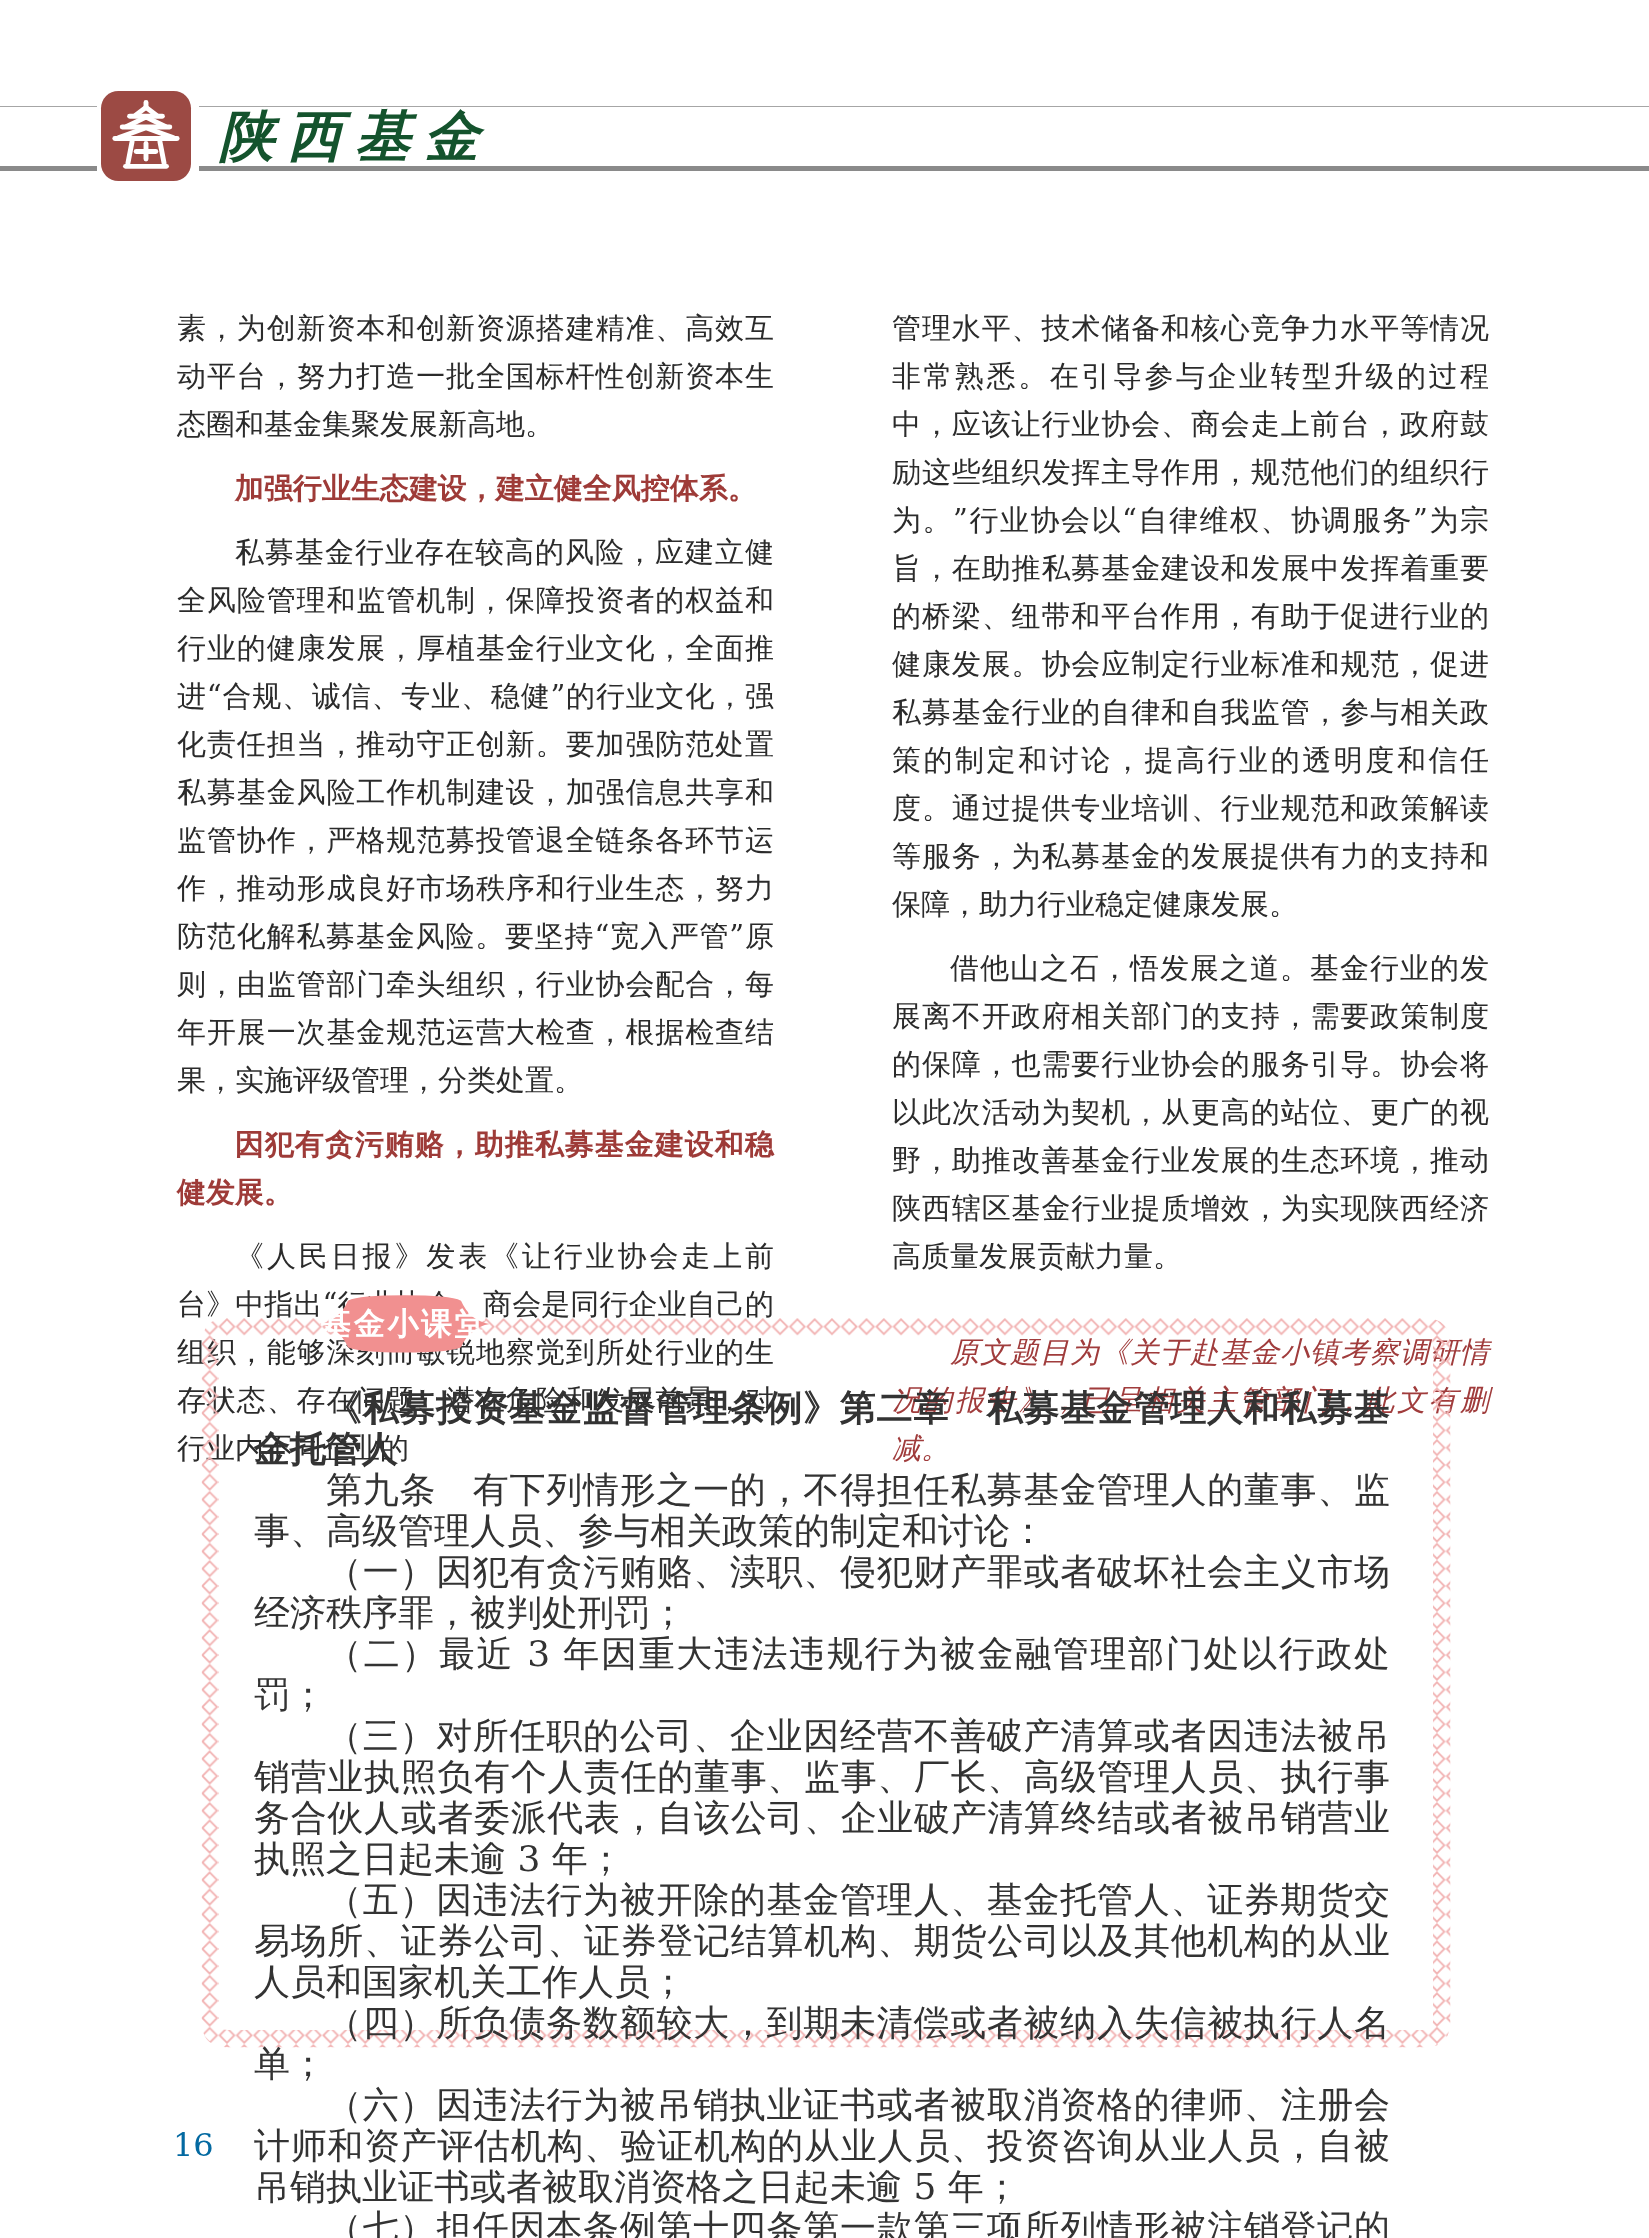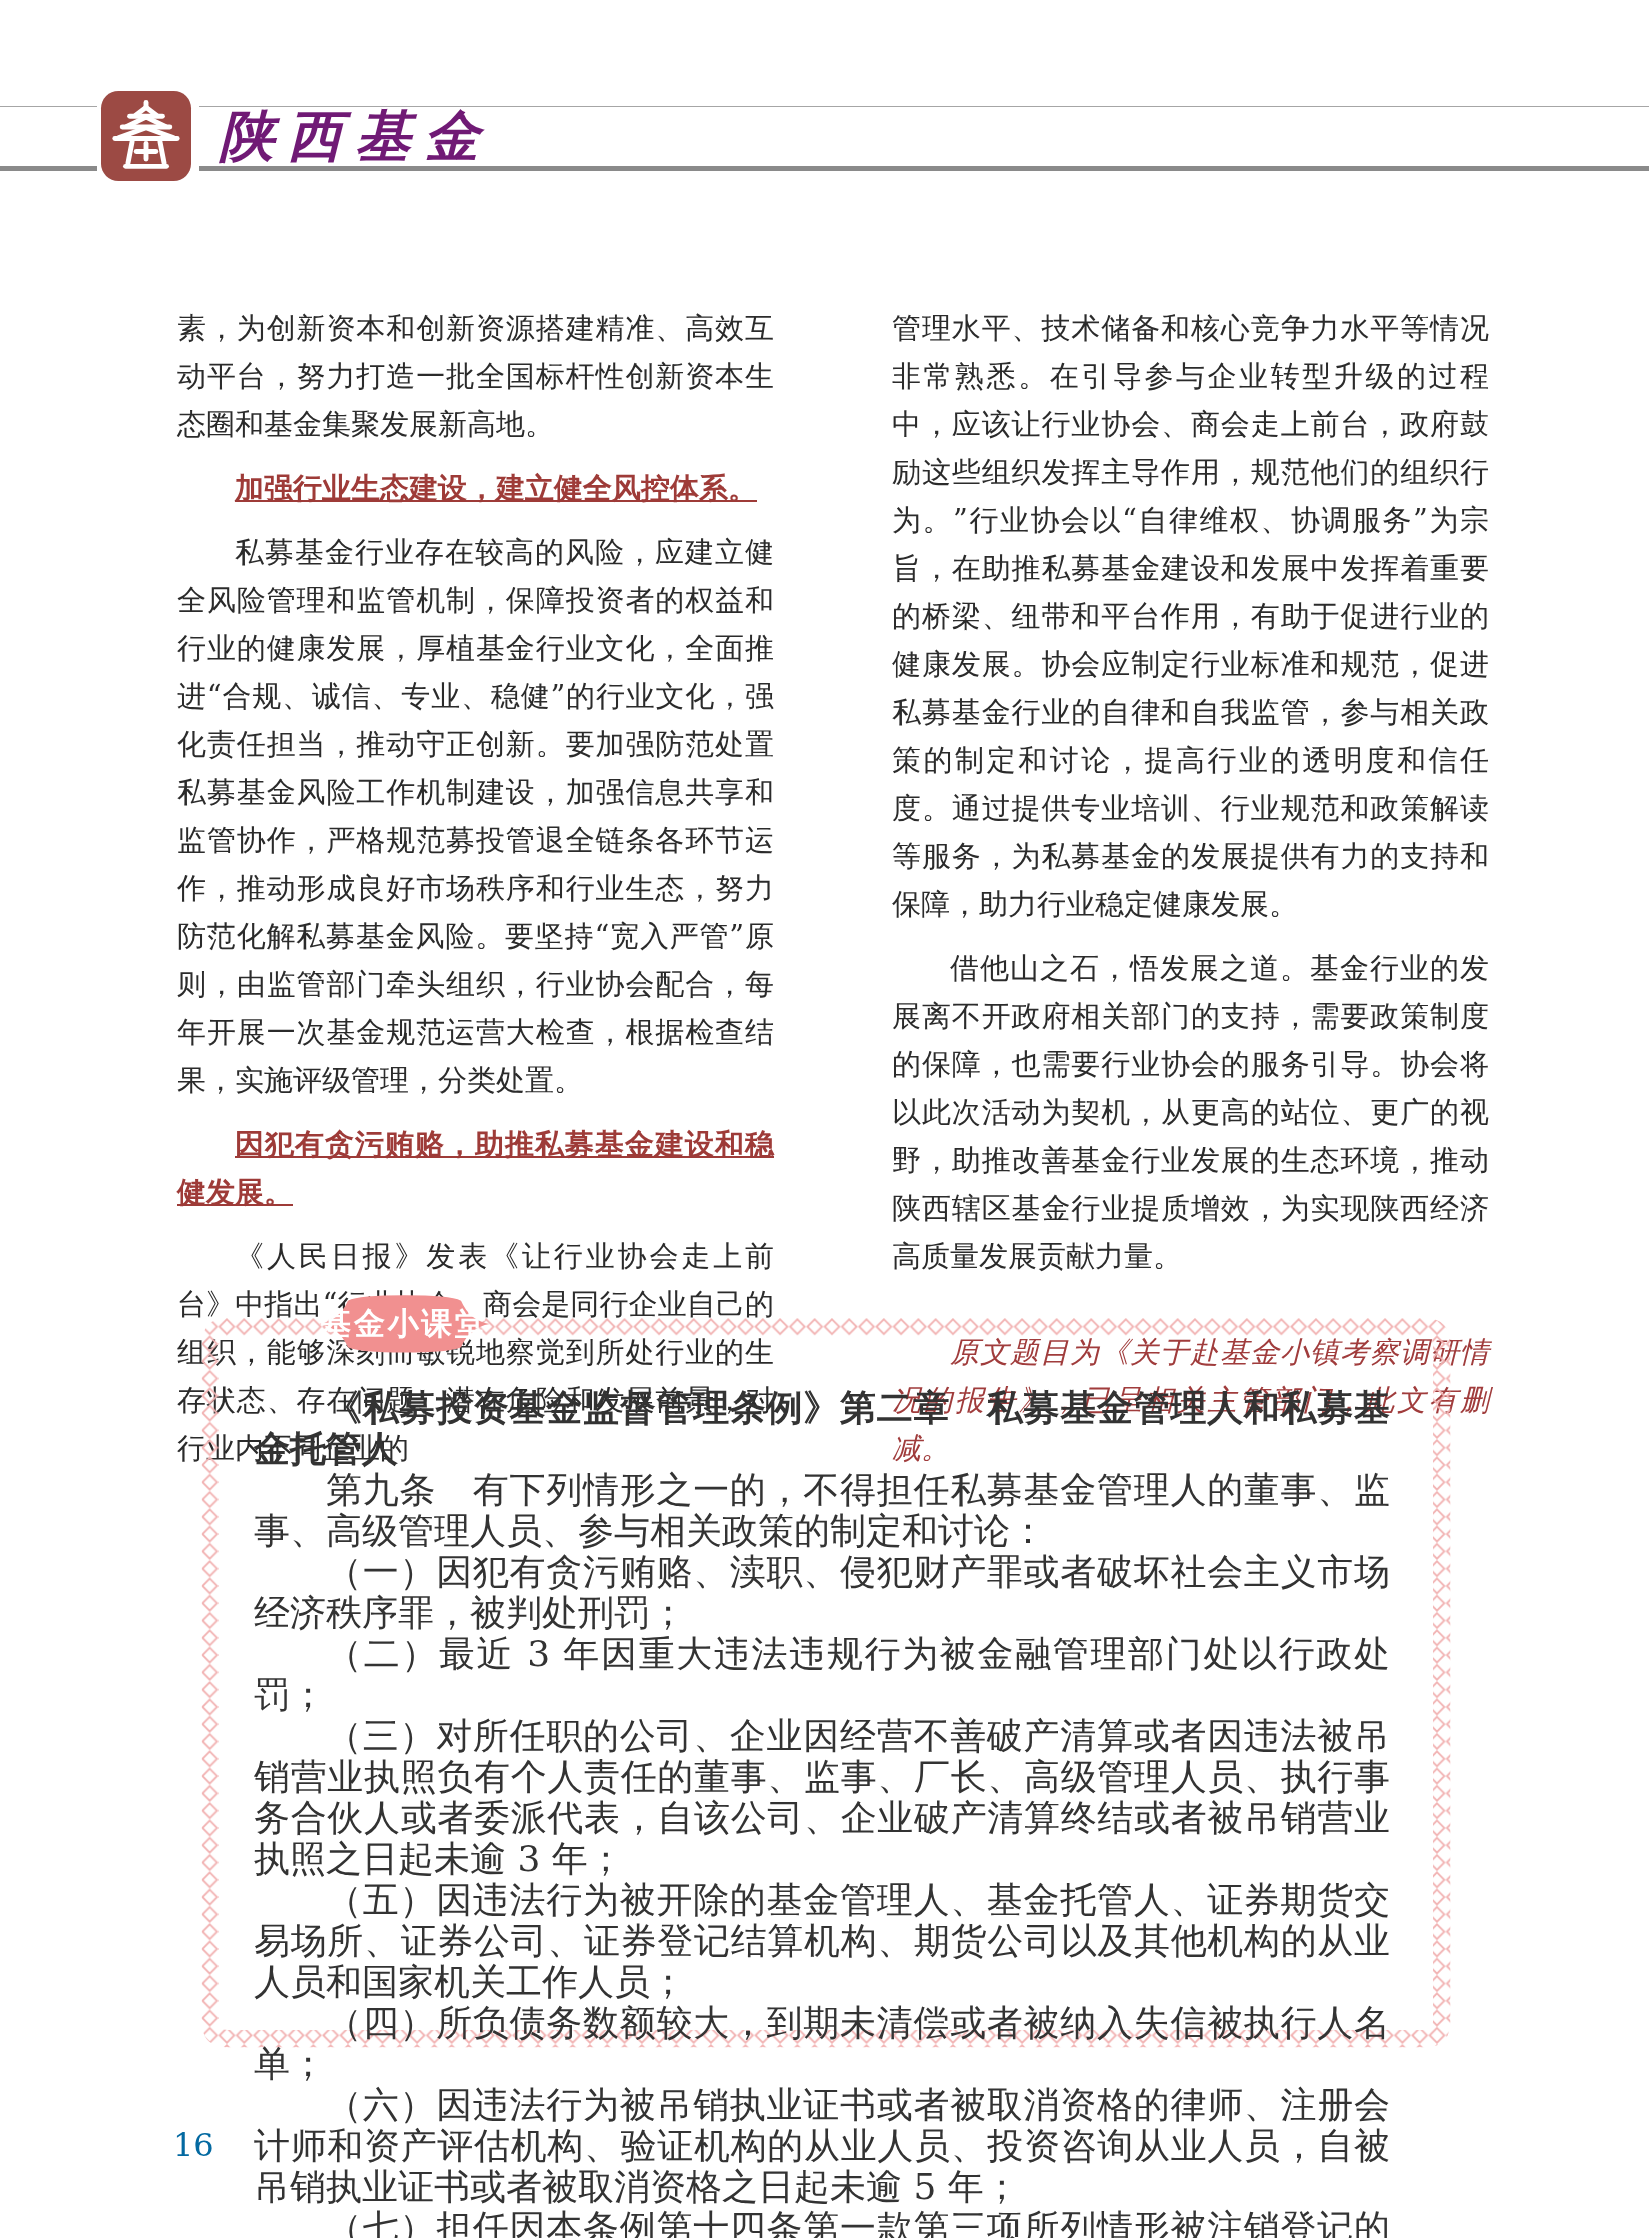--- a/index.html
+++ b/index.html
@@ -14,36 +14,36 @@
   .rule.thick { top:166px; height:4.7px; background:#8a8a8a; }
   .seg-left   { left:0; width:97px; }
   .seg-right  { left:199px; right:0; }
   .logo {
     position:absolute; left:101px; top:91px; width:90px; height:90px;
     background:#9c4a44; border-radius:17.3px;
   }
   .logo svg { position:absolute; inset:4px; }
   .wordmark {
     position:absolute; left:219px; top:106px; height:61px;
-    color:#701a75; font-size:55px; line-height:61px; font-weight:bold;
+    color:#14532d; font-size:55px; line-height:61px; font-weight:bold;
     font-style:italic; letter-spacing:13.3px; white-space:nowrap;
     font-family:Liberation Sans, sans-serif;
   }
   
   .column {
     position:absolute; top:288px; width:629px;
     font-size:29px; line-height:48px; color:#2b2b2b;
     text-align:justify; word-break:break-all;
   }
   .column.left  { left:161px;  }
   .column.right { left:876px; }
   .column p { margin:16px; }
   .column p.indent { text-indent:2em; }
   .column p.heading {
-    color:#9e3b38; font-weight:bold; text-indent:2em;text-decoration:underline;
+    color:#9e3b38; font-weight:bold; text-indent:2em;
   }
   .column p.note {
     color:#a03c3c; font-style:italic; text-indent:2em; margin-top:48px;
   }
   
   .classroom {
     position:absolute; left:201px; top:1318px; width:1250px; height:730px;
   }
   .classroom .lattice { position:absolute; left:0; top:0; }
   .classroom-content {

